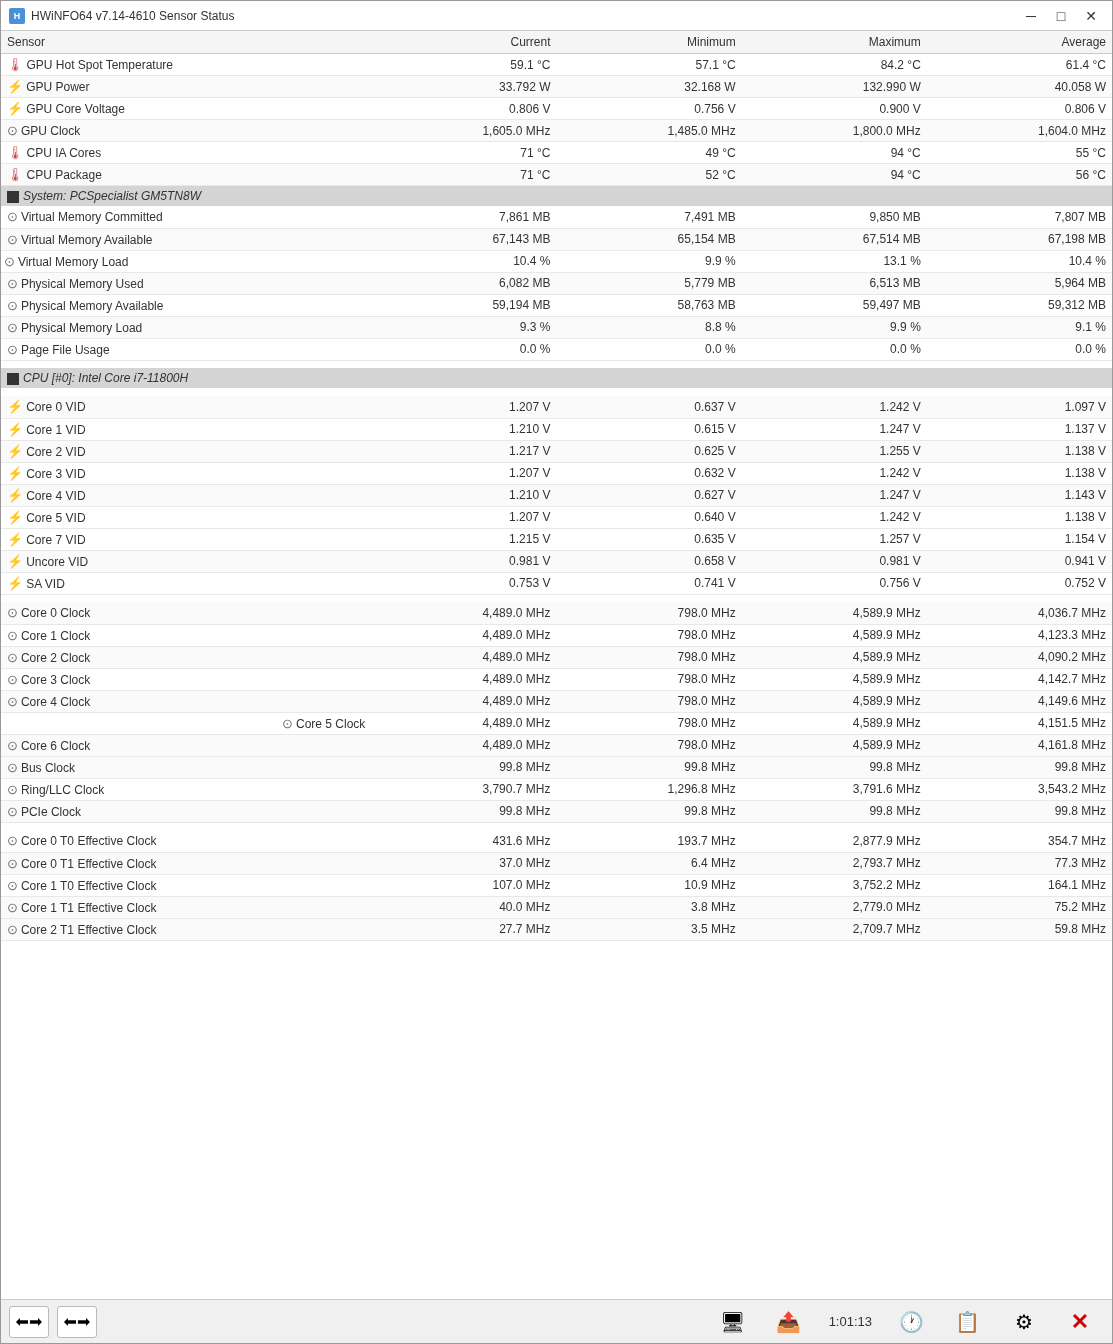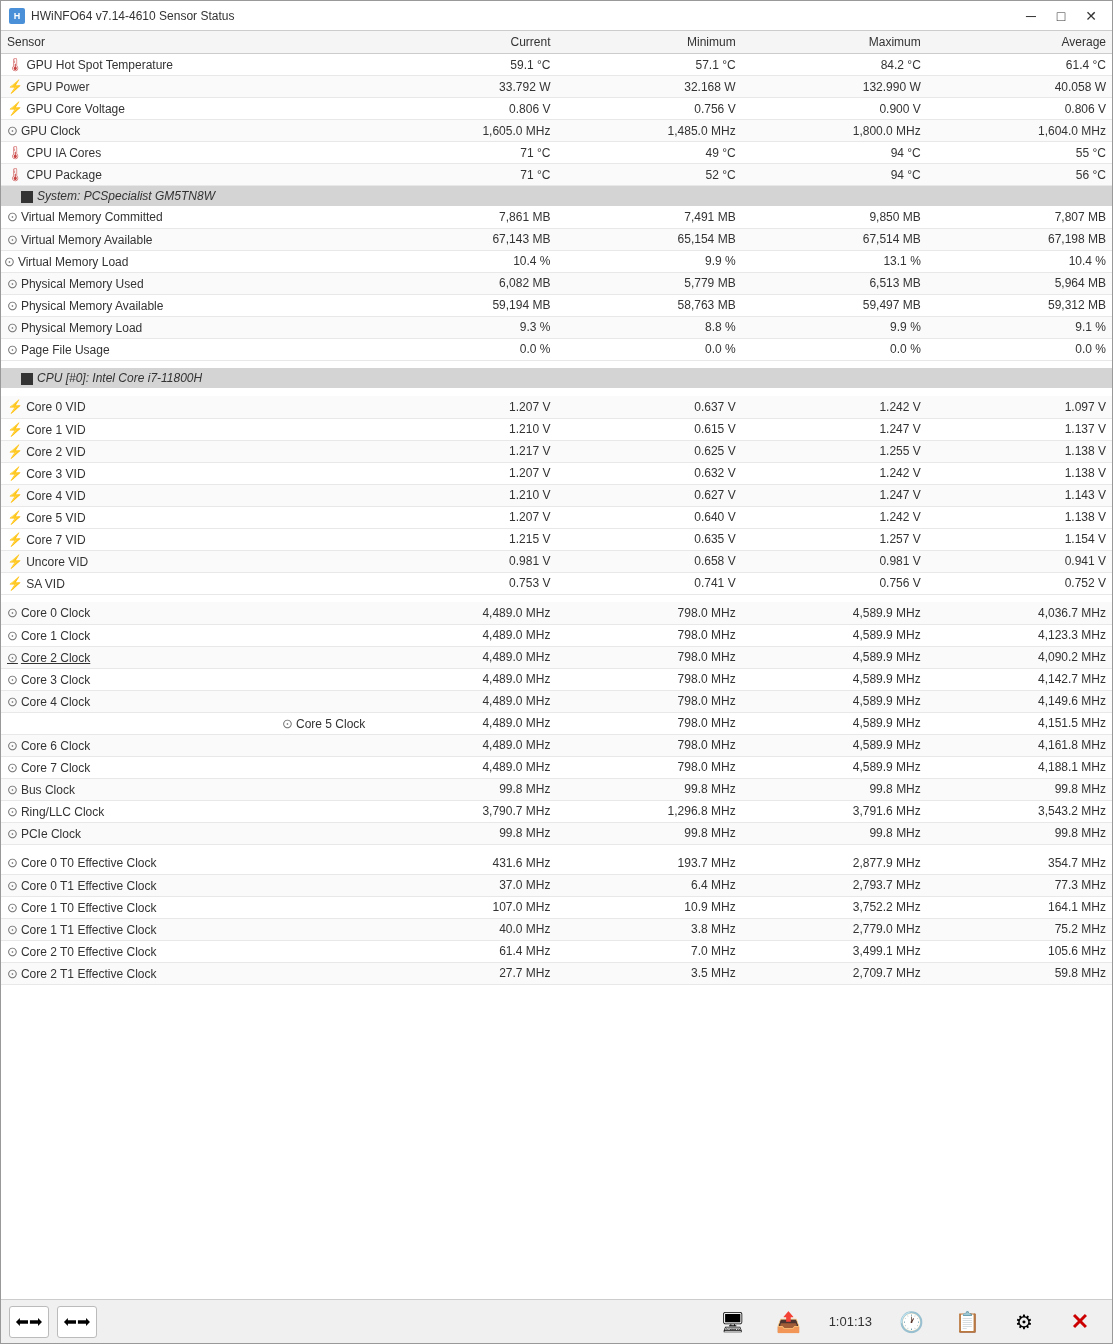--- a/index.html
+++ b/index.html
@@ -111,21 +111,21 @@
       text-align: right;
       height: 22px;
     }
     tr.data-row td:first-child {
       text-align: left;
     }
     tr.section-header td {
       background: #d4d4d4;
       font-style: italic;
       font-weight: normal;
-      padding: 3px 20px;
+      padding: 3px 6px;
       font-size: 12px;
       color: #333;
     }
     tr.spacer-row td {
       height: 8px;
       border: none;
     }
     .statusbar {
       height: 44px;
       background: #f0f0f0;
@@ -380,21 +380,21 @@
               <td>4,036.7 MHz</td>
             </tr>
             <tr class="data-row odd-row">
               <td style="padding-left: 6px;"><span style="color: rgb(112, 112, 112); margin-right: 3px; font-size: 13px;">⊙</span><span>Core 1 Clock</span></td>
               <td>4,489.0 MHz</td>
               <td>798.0 MHz</td>
               <td>4,589.9 MHz</td>
               <td>4,123.3 MHz</td>
             </tr>
             <tr class="data-row even-row">
-              <td style="padding-left: 6px; text-decoration: underline;"><span style="color: rgb(112, 112, 112); margin-right: 3px; font-size: 13px;">⊙</span><span>Core 2 Clock</span></td>
+              <td style="padding-left: 6px;"><span style="color: rgb(112, 112, 112); margin-right: 3px; font-size: 13px;">⊙</span><span>Core 2 Clock</span></td>
               <td>4,489.0 MHz</td>
               <td>798.0 MHz</td>
               <td>4,589.9 MHz</td>
               <td>4,090.2 MHz</td>
             </tr>
             <tr class="data-row odd-row">
               <td style="padding-left: 6px;"><span style="color: rgb(112, 112, 112); margin-right: 3px; font-size: 13px;">⊙</span><span>Core 3 Clock</span></td>
               <td>4,489.0 MHz</td>
               <td>798.0 MHz</td>
               <td>4,589.9 MHz</td>
@@ -413,27 +413,20 @@
               <td>798.0 MHz</td>
               <td>4,589.9 MHz</td>
               <td>4,151.5 MHz</td>
             </tr>
             <tr class="data-row even-row">
               <td style="padding-left: 6px;"><span style="color: rgb(112, 112, 112); margin-right: 3px; font-size: 13px;">⊙</span><span>Core 6 Clock</span></td>
               <td>4,489.0 MHz</td>
               <td>798.0 MHz</td>
               <td>4,589.9 MHz</td>
               <td>4,161.8 MHz</td>
-            </tr>
-            <tr class="data-row odd-row">
-              <td style="padding-left: 6px;"><span style="color: rgb(112, 112, 112); margin-right: 3px; font-size: 13px;">⊙</span><span>Core 7 Clock</span></td>
-              <td>4,489.0 MHz</td>
-              <td>798.0 MHz</td>
-              <td>4,589.9 MHz</td>
-              <td>4,188.1 MHz</td>
             </tr>
             <tr class="data-row even-row">
               <td style="padding-left: 6px;"><span style="color: rgb(112, 112, 112); margin-right: 3px; font-size: 13px;">⊙</span><span>Bus Clock</span></td>
               <td>99.8 MHz</td>
               <td>99.8 MHz</td>
               <td>99.8 MHz</td>
               <td>99.8 MHz</td>
             </tr>
             <tr class="data-row odd-row">
               <td style="padding-left: 6px;"><span style="color: rgb(112, 112, 112); margin-right: 3px; font-size: 13px;">⊙</span><span>Ring/LLC Clock</span></td>
@@ -472,27 +465,20 @@
               <td>10.9 MHz</td>
               <td>3,752.2 MHz</td>
               <td>164.1 MHz</td>
             </tr>
             <tr class="data-row even-row">
               <td style="padding-left: 6px;"><span style="color: rgb(112, 112, 112); margin-right: 3px; font-size: 13px;">⊙</span><span>Core 1 T1 Effective Clock</span></td>
               <td>40.0 MHz</td>
               <td>3.8 MHz</td>
               <td>2,779.0 MHz</td>
               <td>75.2 MHz</td>
-            </tr>
-            <tr class="data-row odd-row">
-              <td style="padding-left: 6px;"><span style="color: rgb(112, 112, 112); margin-right: 3px; font-size: 13px;">⊙</span><span>Core 2 T0 Effective Clock</span></td>
-              <td>61.4 MHz</td>
-              <td>7.0 MHz</td>
-              <td>3,499.1 MHz</td>
-              <td>105.6 MHz</td>
             </tr>
             <tr class="data-row even-row">
               <td style="padding-left: 6px;"><span style="color: rgb(112, 112, 112); margin-right: 3px; font-size: 13px;">⊙</span><span>Core 2 T1 Effective Clock</span></td>
               <td>27.7 MHz</td>
               <td>3.5 MHz</td>
               <td>2,709.7 MHz</td>
               <td>59.8 MHz</td>
             </tr>
           </tbody>
       </table>

